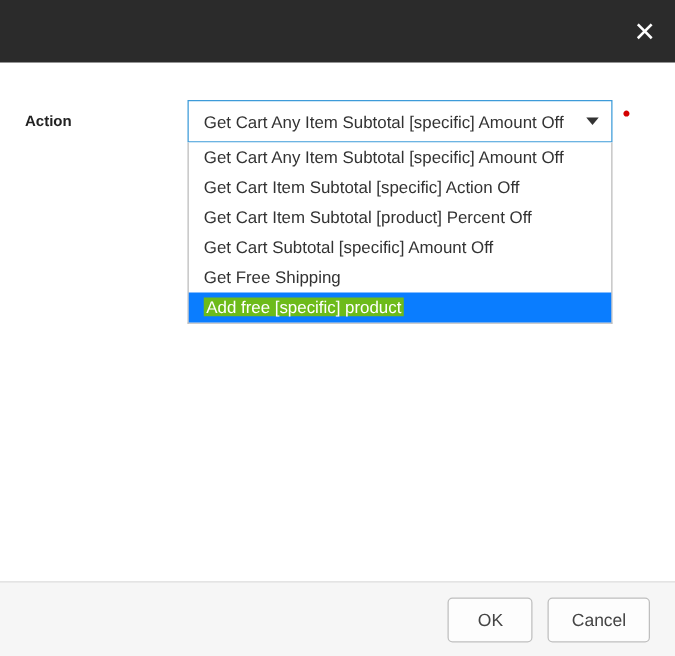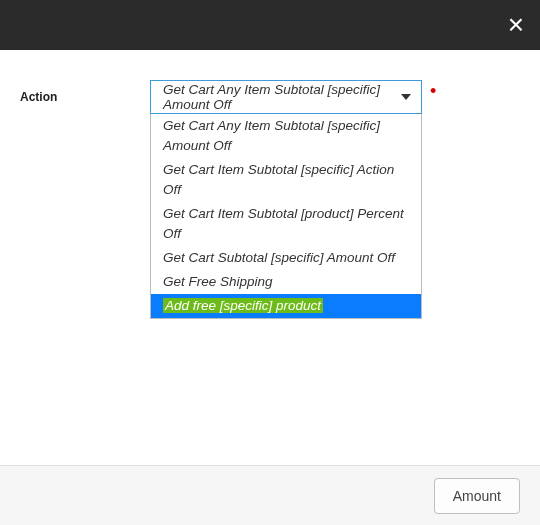--- a/index.html
+++ b/index.html
@@ -33,22 +33,21 @@
       align-items: center;
     }
     .label {
       width: 130px;
       font-size: 12px;
       font-weight: 600;
       color: #222;
     }
     .select-wrap {
       position: relative;
-      width: 272px;
-      font-style: italic;
+      width: 340px;
     }
     .select-box {
       border: 1px solid #3d9bd9;
       height: 34px;
       padding: 0 30px 0 12px;
       font-size: 13.5px;
       color: #333;
       display: flex;
       align-items: center;
       background: #fff;
@@ -150,14 +149,15 @@
           <div class="option">Get Cart Subtotal [specific] Amount Off</div>
           <div class="option">Get Free Shipping</div>
           <div class="option highlighted"><span class="hl-text">Add free [specific] product</span></div>
         </div>
     </div>
     <span class="required-dot">•</span>
   </div>
 </div>
 
 <div class="footer">
-  <div class="btn">Amount</div>
+  <div class="btn">OK</div>
+  <div class="btn">Cancel</div>
 </div>
 
 </body></html>

